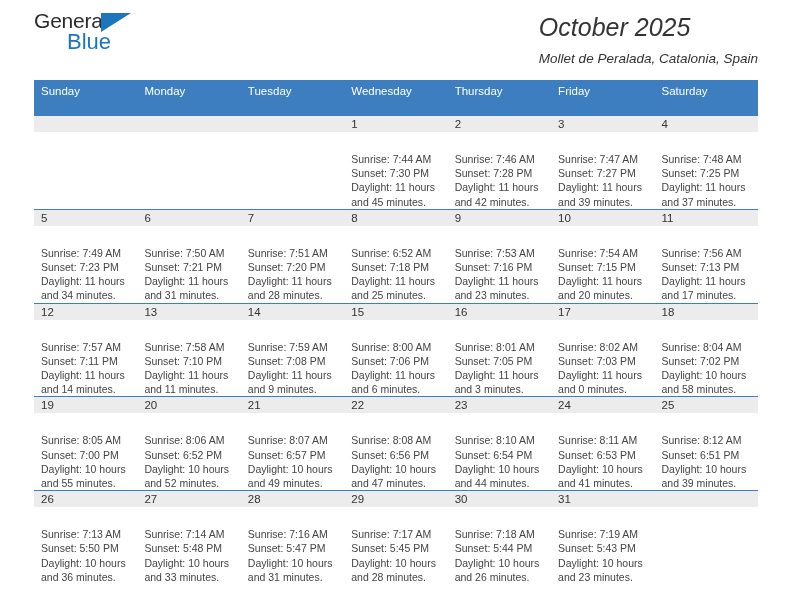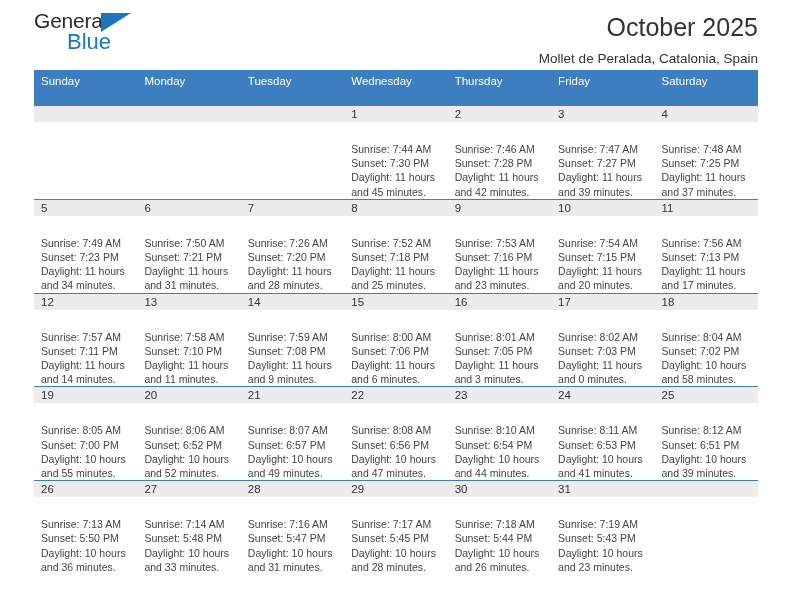--- a/index.html
+++ b/index.html
@@ -17,21 +17,21 @@
   .page {
     position: relative;
     width: 792px;
     height: 612px;
     padding: 0;
   }
 
   
   .masthead {
     position: relative;
-    height: 70px;
+    height: 80px;
     margin: 0 34px;
     padding-top: 26px;
   }
 
   .logo {
     position: absolute;
     left: 0;
     top: 10px;
     width: 120px;
     height: 52px;
@@ -62,21 +62,21 @@
     font-size: 22px;
     color: #1b76bc;
     line-height: 24px;
     text-align: right;
   }
 
   .title-block {
     position: absolute;
     right: 0;
     top: 12px;
-    text-align: right;
+    font-style: italic;
   }
   .cal-title {
     font-size: 25px;
     font-weight: normal;
     color: #333333;
     line-height: 30px;
   }
   .cal-subtitle {
     font-size: 13.5px;
     color: #333333;
@@ -226,29 +226,29 @@
             <div class="daynum">6</div>
             <div class="dayinfo">
               <div>Sunrise: 7:50 AM</div>
               <div>Sunset: 7:21 PM</div>
               <div class="dl">Daylight: 11 hours and 31 minutes.</div>
             </div>
           </td>
           <td>
             <div class="daynum">7</div>
             <div class="dayinfo">
-              <div>Sunrise: 7:26 AM</div>
+              <div>Sunrise: 7:51 AM</div>
               <div>Sunset: 7:20 PM</div>
               <div class="dl">Daylight: 11 hours and 28 minutes.</div>
             </div>
           </td>
           <td>
             <div class="daynum">8</div>
             <div class="dayinfo">
-              <div>Sunrise: 7:52 AM</div>
+              <div>Sunrise: 6:52 AM</div>
               <div>Sunset: 7:18 PM</div>
               <div class="dl">Daylight: 11 hours and 25 minutes.</div>
             </div>
           </td>
           <td>
             <div class="daynum">9</div>
             <div class="dayinfo">
               <div>Sunrise: 7:53 AM</div>
               <div>Sunset: 7:16 PM</div>
               <div class="dl">Daylight: 11 hours and 23 minutes.</div>

